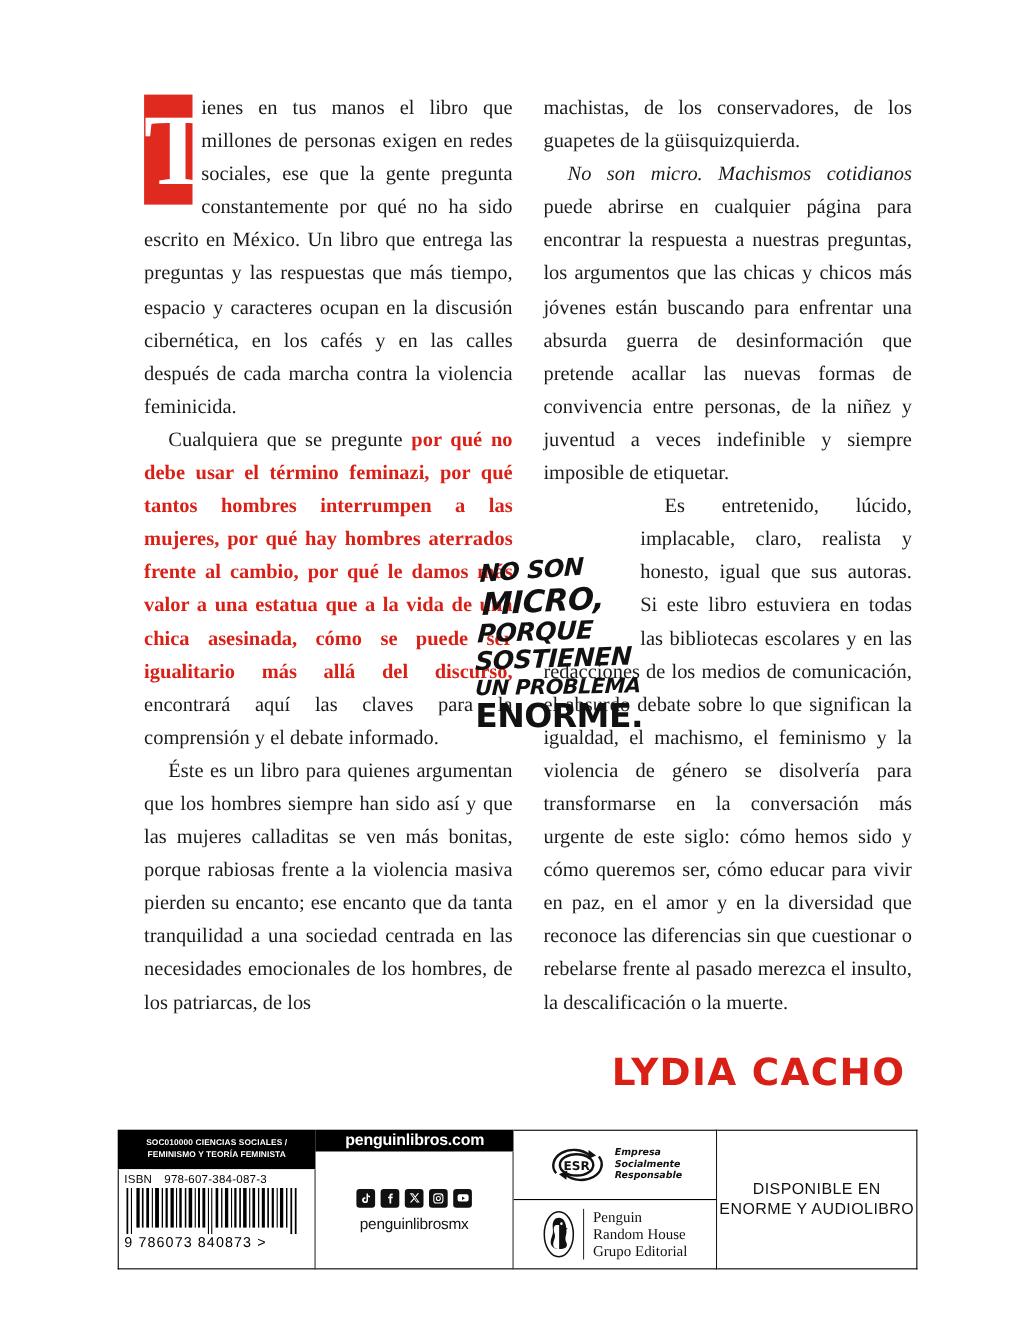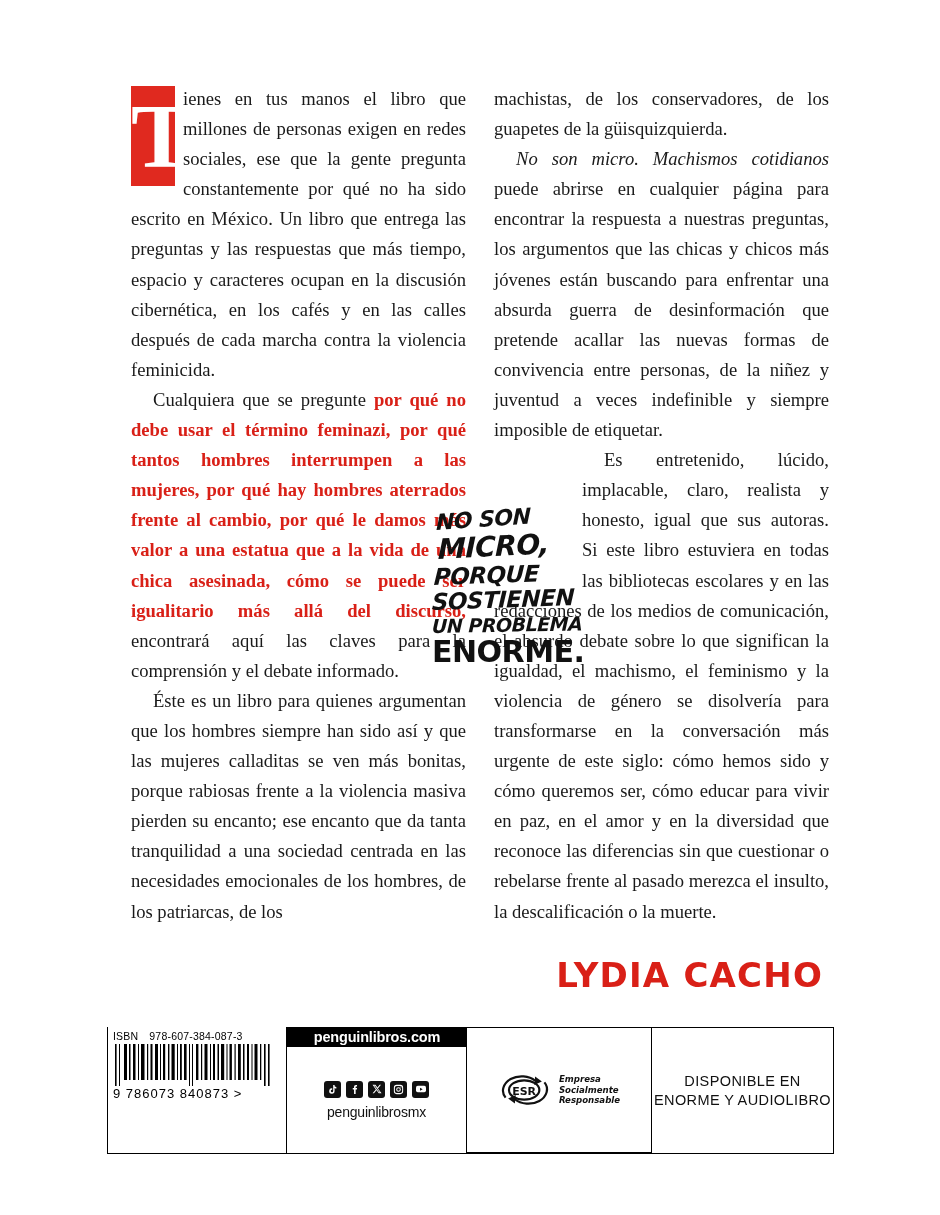--- a/index.html
+++ b/index.html
@@ -283,20 +283,21 @@
   <span class="l l4">SOSTIENEN</span>
   <span class="l l5">UN PROBLEMA</span>
   <span class="l l6">ENORME.</span>
 </div>
 
 <div id="author">LYDIA CACHO</div>
 
 <div id="footer">
 
   <div class="fcell cell-isbn">
+    <div class="bisac">SOC010000 CIENCIAS SOCIALES / FEMINISMO Y TEORÍA FEMINISTA</div>
     <div class="isbn-box">
       <div class="isbn-line"><span class="lbl">ISBN</span><span>978-607-384-087-3</span></div>
       <svg class="barcode" viewBox="0 0 163 42" preserveAspectRatio="none">
         <g fill="#000">
           <rect x="2" y="0" width="1.6" height="42"></rect>
           <rect x="6" y="0" width="1" height="42"></rect>
           <rect x="11" y="0" width="3" height="36"></rect>
           <rect x="16" y="0" width="1.5" height="36"></rect>
           <rect x="20" y="0" width="2.5" height="36"></rect>
           <rect x="25" y="0" width="1" height="36"></rect>
@@ -385,20 +386,34 @@
         <polygon points="20,36 12,30 21,26" fill="#111"></polygon>
         <ellipse cx="31" cy="20" rx="18" ry="11.5" fill="none" stroke="#111" stroke-width="2.6"></ellipse>
         <text x="31" y="25.5" font-family="DejaVu Sans, sans-serif" font-size="13" font-weight="bold" fill="#111" text-anchor="middle">ESR</text>
       </svg>
       <div class="esr-text">
         <div>Empresa</div>
         <div>Socialmente</div>
         <div>Responsable</div>
       </div>
     </div>
+    <div class="prh-box">
+      <svg width="30" height="44" viewBox="0 0 30 44">
+        <ellipse cx="15" cy="22" rx="13.2" ry="20.5" fill="none" stroke="#111" stroke-width="1.4"></ellipse>
+        <path d="M15 7c-3.6 0-5.6 3-5.6 7.2 0 2.6.5 4.4.2 6.6-.4 2.8-2 5.2-2 8.4 0 3.4 2.6 6.2 6.2 6.2h3.6c3 0 5-1.6 5-3.8 0-2-1.4-3-1.4-5.4 0-2.6 1-4 1-6.6C22 10.8 19 7 15 7z" fill="#111"></path>
+        <path d="M13 13.6c-1.5 0-2.6 1.4-2.6 3.6 0 2 .6 3.4 1 5 .3 1.2.1 2.6-.3 4-.5 1.8-1.2 3.4-1.2 5.2 0 2.4 1.6 4 4 4h1.4V13.6z" fill="#fff"></path>
+        <ellipse cx="17.4" cy="12.5" rx="1.1" ry="1.3" fill="#fff"></ellipse>
+        <path d="M19.8 15.4l3.4 1.6-3.4 1.4z" fill="#111"></path>
+      </svg>
+      <div class="prh-text">
+        <div>Penguin</div>
+        <div>Random House</div>
+        <div>Grupo Editorial</div>
+      </div>
+    </div>
   </div>
 
   <div class="fcell cell-avail">
     <div class="avail-text">
       <div>DISPONIBLE  EN</div>
       <div>ENORME Y AUDIOLIBRO</div>
     </div>
   </div>
 
 </div>

